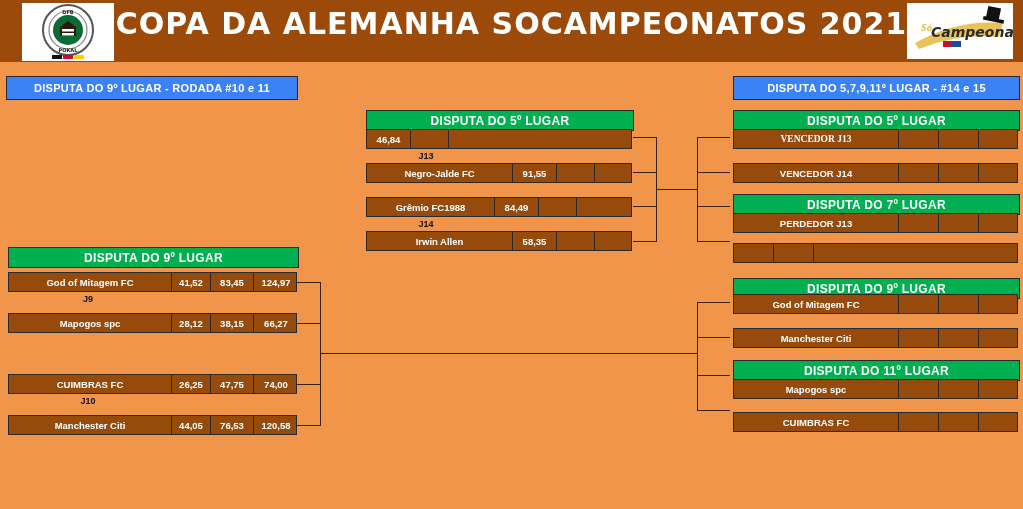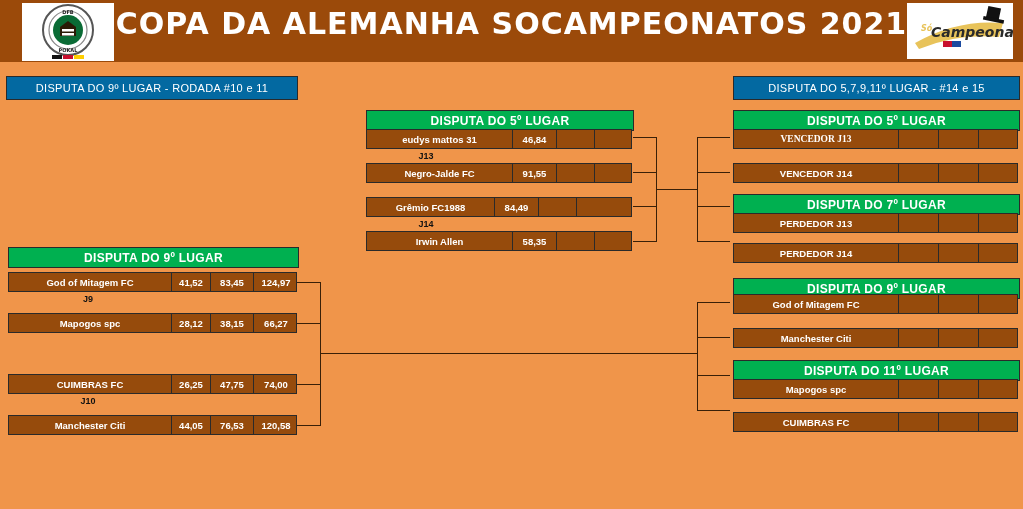--- a/index.html
+++ b/index.html
@@ -29,23 +29,23 @@
     background:#FFFFFF;overflow:hidden;
   }
   .logo-right{
     position:absolute;right:10px;top:3px;width:106px;height:56px;
     background:#FFFFFF;overflow:hidden;
   }
 
   
   .sechdr{
     position:absolute;height:22px;
-    background:#0369a1;border:1px solid #2a2a2a;
-    display:flex;align-items:center;justify-content:center;
-    color:#FFFFFF;font-weight:normal;font-size:11px;letter-spacing:.3px;
+    background:#3b82f6;border:1px solid #2a2a2a;
+    display:flex;align-items:center;justify-content:center;
+    color:#FFFFFF;font-weight:bold;font-size:11px;letter-spacing:.3px;
     white-space:nowrap;
   }
   .grphdr{
     position:absolute;height:19px;
     background:#00B050;border:1px solid #2a2a2a;
     display:flex;align-items:center;justify-content:center;
     color:#FFFFFF;font-weight:bold;font-size:12px;letter-spacing:.3px;
     white-space:nowrap;
   }
 
@@ -144,21 +144,20 @@
 
   <div class="ln lnv" style="left:697px;top:302px;height:108px;"></div>
   <div class="ln lnh" style="left:697px;top:302px;width:33px;"></div>
   <div class="ln lnh" style="left:697px;top:337px;width:33px;"></div>
   <div class="ln lnh" style="left:697px;top:375px;width:33px;"></div>
   <div class="ln lnh" style="left:697px;top:410px;width:33px;"></div>
 
   <div class="grphdr" style="left:366px;top:110px;width:266px;">DISPUTA DO 5º LUGAR</div>
 
   <div class="row" style="left:366px;top:129px;width:266px;">
-    <div class="nm" style="width:146px;">eudys mattos 31</div>
     <div class="cell" style="width:44px;">46,84</div>
     <div class="cell" style="width:38px;"></div>
     <div class="cell" style="width:36px;"></div>
   </div>
   <div class="mlabel" style="left:366px;top:149px;width:120px;">J13</div>
   <div class="row" style="left:366px;top:163px;width:266px;">
     <div class="nm" style="width:146px;">Negro-Jalde FC</div>
     <div class="cell" style="width:44px;">91,55</div>
     <div class="cell" style="width:38px;"></div>
     <div class="cell" style="width:36px;"></div>
@@ -223,21 +222,20 @@
   </div>
 
   <div class="grphdr" style="left:733px;top:194px;width:285px;">DISPUTA DO 7º LUGAR</div>
   <div class="row" style="left:733px;top:213px;width:285px;">
     <div class="nm" style="width:165px;">PERDEDOR J13</div>
     <div class="cell" style="width:40px;"></div>
     <div class="cell" style="width:40px;"></div>
     <div class="cell" style="width:40px;"></div>
   </div>
   <div class="row" style="left:733px;top:243px;width:285px;">
-    <div class="nm" style="width:165px;">PERDEDOR J14</div>
     <div class="cell" style="width:40px;"></div>
     <div class="cell" style="width:40px;"></div>
     <div class="cell" style="width:40px;"></div>
   </div>
 
   <div class="grphdr" style="left:733px;top:278px;width:285px;">DISPUTA DO 9º LUGAR</div>
   <div class="row" style="left:733px;top:294px;width:285px;">
     <div class="nm" style="width:165px;">God of Mitagem FC</div>
     <div class="cell" style="width:40px;"></div>
     <div class="cell" style="width:40px;"></div>

